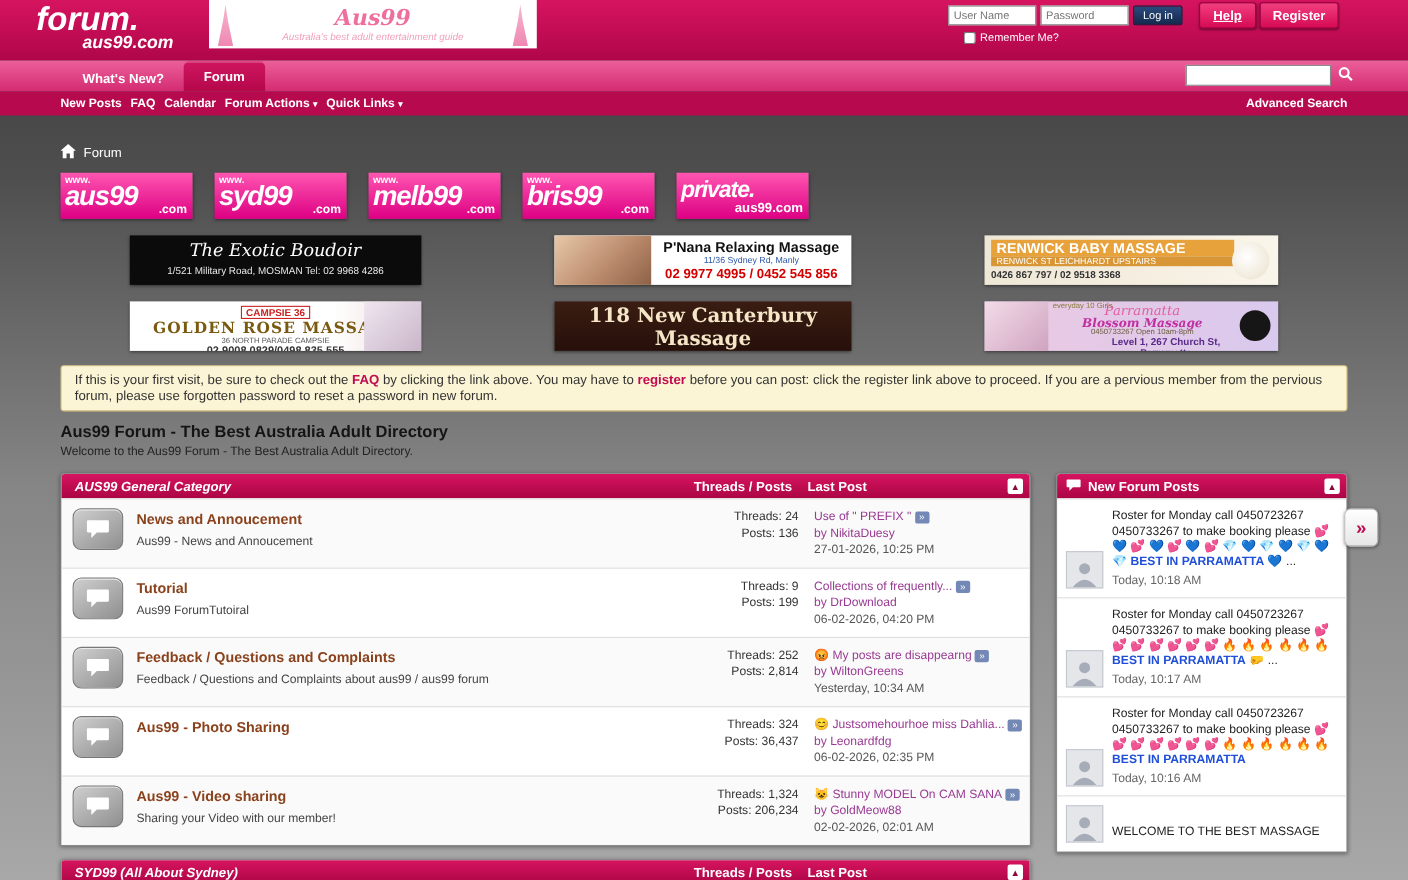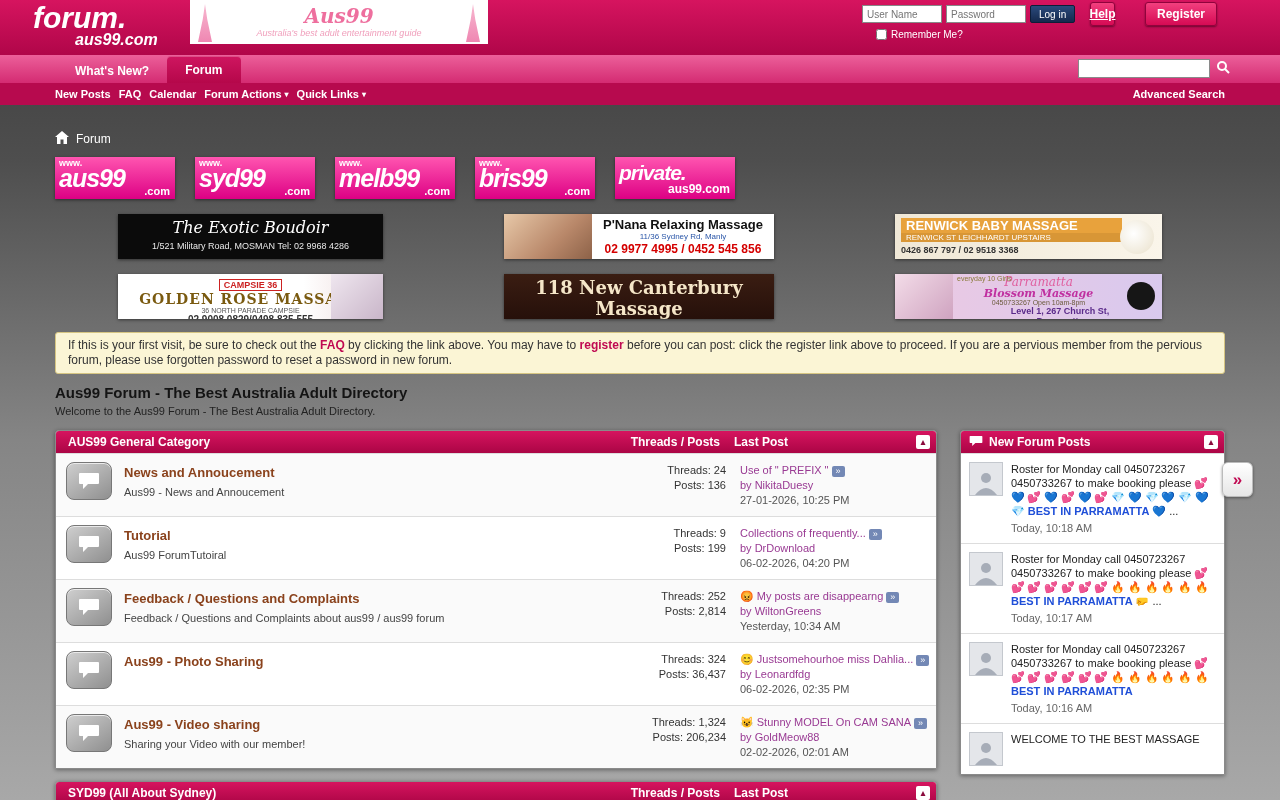--- a/index.html
+++ b/index.html
@@ -24,21 +24,21 @@
   .login input{width:80px;height:18px;font-size:10px;border:1px solid #888;padding:0 4px;background:#fff;color:#333;
                font-family:"Liberation Sans",sans-serif;}
   .btn-login{height:18px;background:linear-gradient(180deg,#2a4a7c,#15294d);color:#fff;font-size:10px;
              border:1px solid #0d1d38;border-radius:2px;padding:0 8px;cursor:pointer;font-family:"Liberation Sans",sans-serif;}
   .remember{position:absolute;left:876px;top:29px;display:flex;align-items:center;gap:4px;color:#fff;font-size:10px;}
   .remember input{width:11px;height:11px;}
   .pinkbtn{position:absolute;top:2px;height:24px;display:flex;align-items:center;justify-content:center;
            background:linear-gradient(180deg,#f23f7e,#d60a54);border:1px solid #90033c;border-radius:3px;
            color:#fff;font-weight:bold;font-size:12px;box-shadow:0 1px 2px rgba(0,0,0,.45);cursor:pointer;
            font-family:"Liberation Sans",sans-serif;}
-  .btn-help{left:1090px;width:25px;text-decoration:underline;}
+  .btn-help{left:1090px;width:52px;text-decoration:underline;}
   .btn-register{left:1145px;width:72px;}
 
   
   .tabbar{height:28px;background:linear-gradient(180deg,#ec609a,#d42b72);position:relative;
           display:flex;align-items:flex-end;padding-left:57px;}
   .tab{height:25px;display:flex;align-items:center;padding:0 18px;color:#fff;font-size:12px;font-weight:bold;
        border-radius:4px 4px 0 0;cursor:pointer;}
   .tab.active{background:linear-gradient(180deg,#cf1660,#b5074a);height:27px;box-shadow:inset 0 1px 0 rgba(255,255,255,.25);}
   .tb-search{position:absolute;right:44px;top:4px;display:flex;align-items:center;}
   .tb-search input{width:132px;height:19px;border:1px solid #8a8a8a;background:#fff;padding:0 4px;font-size:11px;}
@@ -113,21 +113,21 @@
   .pagehead{margin:10px 55px 0;}
   .pagehead h1{font-size:15px;color:#141414;}
   .pagehead .welcome{font-size:11px;color:#222;margin-top:4px;}
 
   
   .main{margin:13px 55px 0;display:flex;gap:23px;align-items:flex-start;}
   .forum-col{width:882px;}
   .cat{background:#fff;border:1px solid #8a8a8a;border-radius:4px 4px 0 0;box-shadow:0 1px 4px rgba(0,0,0,.4);margin-bottom:12px;}
   .cat-head{background:linear-gradient(180deg,#d6145f,#ab0545);color:#fff;font-size:12px;font-weight:bold;
             display:flex;align-items:center;height:22px;border-radius:3px 3px 0 0;padding:0 6px 0 12px;}
-  .cat-head .ct{flex:1;}
+  .cat-head .ct{flex:1;font-style:italic;}
   .cat-head .c1{width:118px;text-align:right;}
   .cat-head .c2{width:190px;padding-left:14px;}
   .collapse{width:14px;height:14px;background:#fff;border-radius:2px;color:#8a0a3c;font-size:9px;line-height:14px;
             text-align:center;cursor:pointer;margin-left:6px;}
   .frow{display:flex;padding:8px 6px 8px 10px;border-top:1px solid #ddd;min-height:59px;background:#fff;}
   .frow:nth-child(even){background:#fafafa;}
   .ficon{width:46px;height:38px;margin-right:12px;border-radius:8px;flex:0 0 46px;
          background:linear-gradient(145deg,#cfcfcf,#8f8f8f);border:1px solid #777;
          box-shadow:inset 0 1px 0 #eaeaea;display:flex;align-items:center;justify-content:center;}
   .finfo{flex:1;padding-top:1px;min-width:0;}
@@ -140,21 +140,21 @@
   .fdate{color:#555;}
   .golast{display:inline-block;width:13px;height:11px;background:#7388b5;border-radius:2px;color:#fff;
           font-size:9px;line-height:11px;text-align:center;margin-left:3px;cursor:pointer;}
 
   
   .sidebar{width:265px;flex:0 0 265px;background:#fff;border:1px solid #8a8a8a;border-radius:4px 4px 0 0;
            box-shadow:0 1px 4px rgba(0,0,0,.4);}
   .side-head{background:linear-gradient(180deg,#d6145f,#ab0545);color:#fff;font-size:12px;font-weight:bold;
              height:22px;display:flex;align-items:center;gap:6px;padding:0 6px 0 8px;border-radius:3px 3px 0 0;}
   .side-head .st{flex:1;}
-  .spost{display:flex;gap:8px;padding:8px;border-top:1px solid #ddd;}
+  .spost{display:flex;gap:8px;padding:8px;border-top:1px solid #ddd;align-items:flex-end;}
   .avatar{width:34px;height:34px;flex:0 0 34px;background:#e4e6ea;border:1px solid #c4c8ce;overflow:hidden;
           display:flex;align-items:flex-end;justify-content:center;cursor:pointer;}
   .sbody{flex:1;font-size:11px;line-height:14px;color:#222;min-width:0;}
   .sbest{color:#1f4fd8;font-weight:bold;}
   .stime{color:#666;margin-top:3px;}
 
   
   .handle{position:absolute;left:1222px;top:462px;width:31px;height:35px;border-radius:6px;
           background:linear-gradient(180deg,#fff,#e6e6e6);border:1px solid #bbb;color:#c00a52;
           font-size:17px;font-weight:bold;display:flex;align-items:center;justify-content:center;

